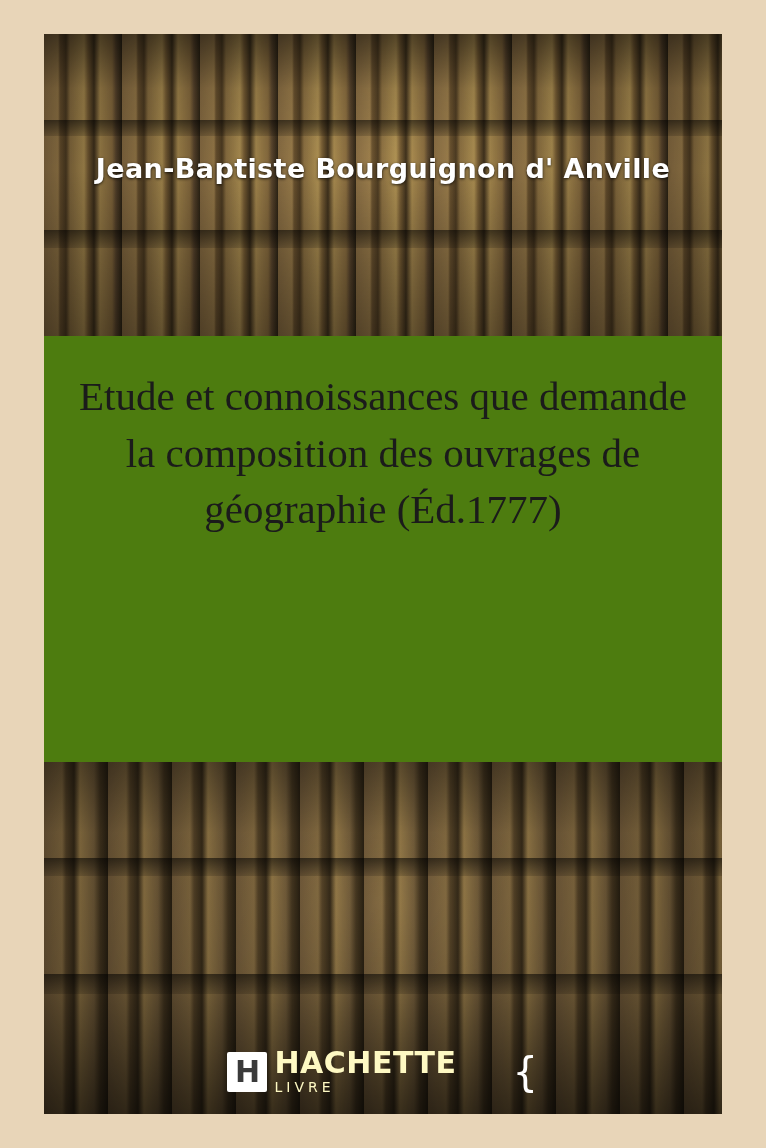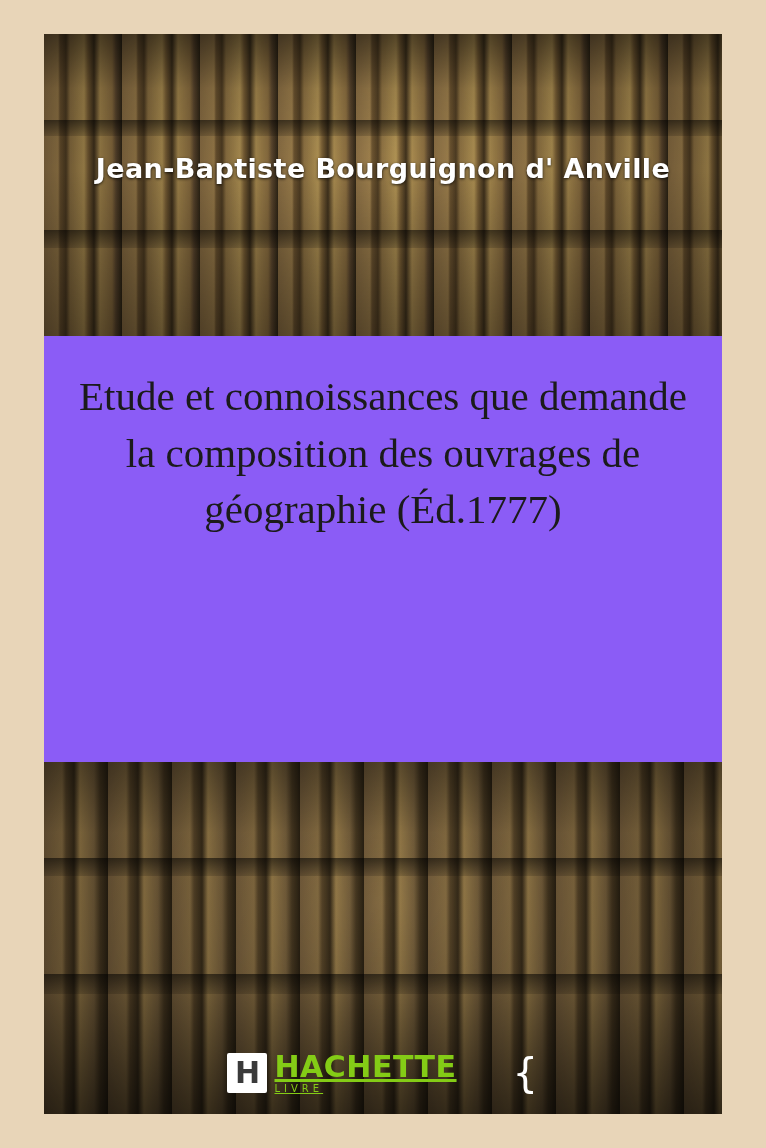--- a/index.html
+++ b/index.html
@@ -114,21 +114,21 @@
     box-sizing: border-box;
   }
 
   
   .band-middle {
     position: absolute;
     left: 0;
     top: 302px;
     width: 678px;
     height: 426px;
-    background: #8b5cf6;
+    background: #4d7c0f;
   }
   .title-block {
     position: absolute;
     left: 32px;
     top: 32px;
     width: 614px;
     text-align: center;
     font-family: "Liberation Serif", serif;
     font-size: 41px;
     line-height: 1.38;
@@ -157,33 +157,32 @@
     background: #ffffff;
     color: #3a3a3a;
     font-family: "DejaVu Sans", sans-serif;
     font-weight: bold;
     font-size: 30px;
     line-height: 40px;
     text-align: center;
     border-radius: 2px;
   }
   .hachette .words {
-    color: #84cc16;
+    color: #fef9c3;
     text-align: left;
     font-family: "DejaVu Sans", sans-serif;
-    text-decoration: underline;
   }
   .hachette .w1 {
     font-size: 30px;
     font-weight: bold;
     letter-spacing: 0.5px;
     line-height: 1;
   }
   .hachette .w2 {
-    font-size: 10px;
+    font-size: 14px;
     letter-spacing: 4px;
     line-height: 1.3;
   }
   .bnf {
     color: #ffffff;
     font-family: "DejaVu Sans", sans-serif;
     font-weight: bold;
     font-size: 38px;
     letter-spacing: 0.5px;
     display: flex;

